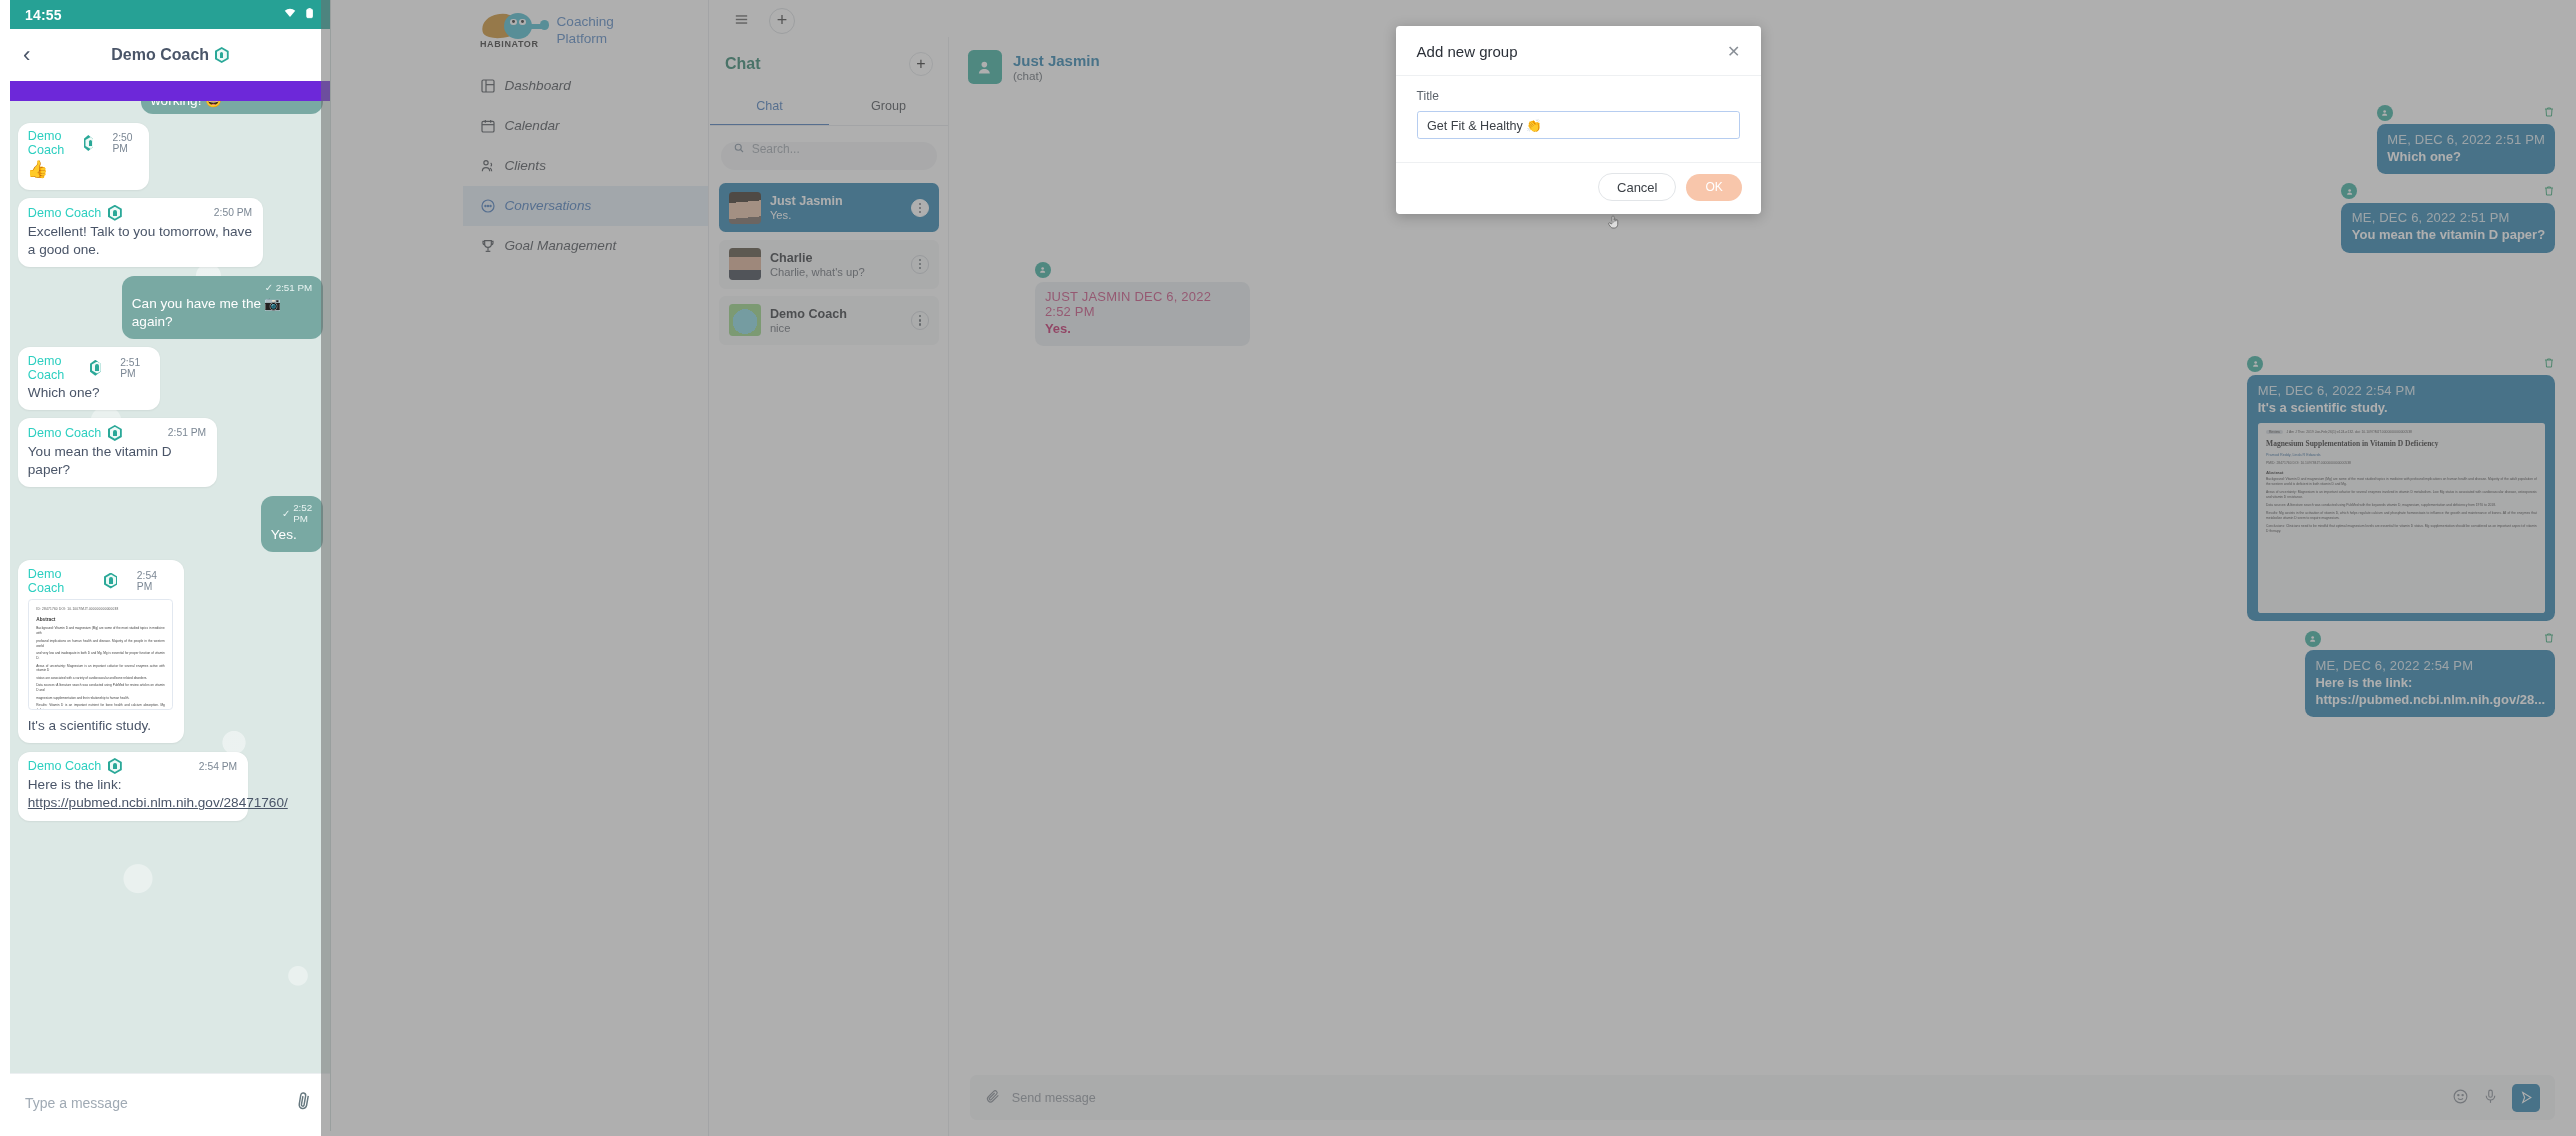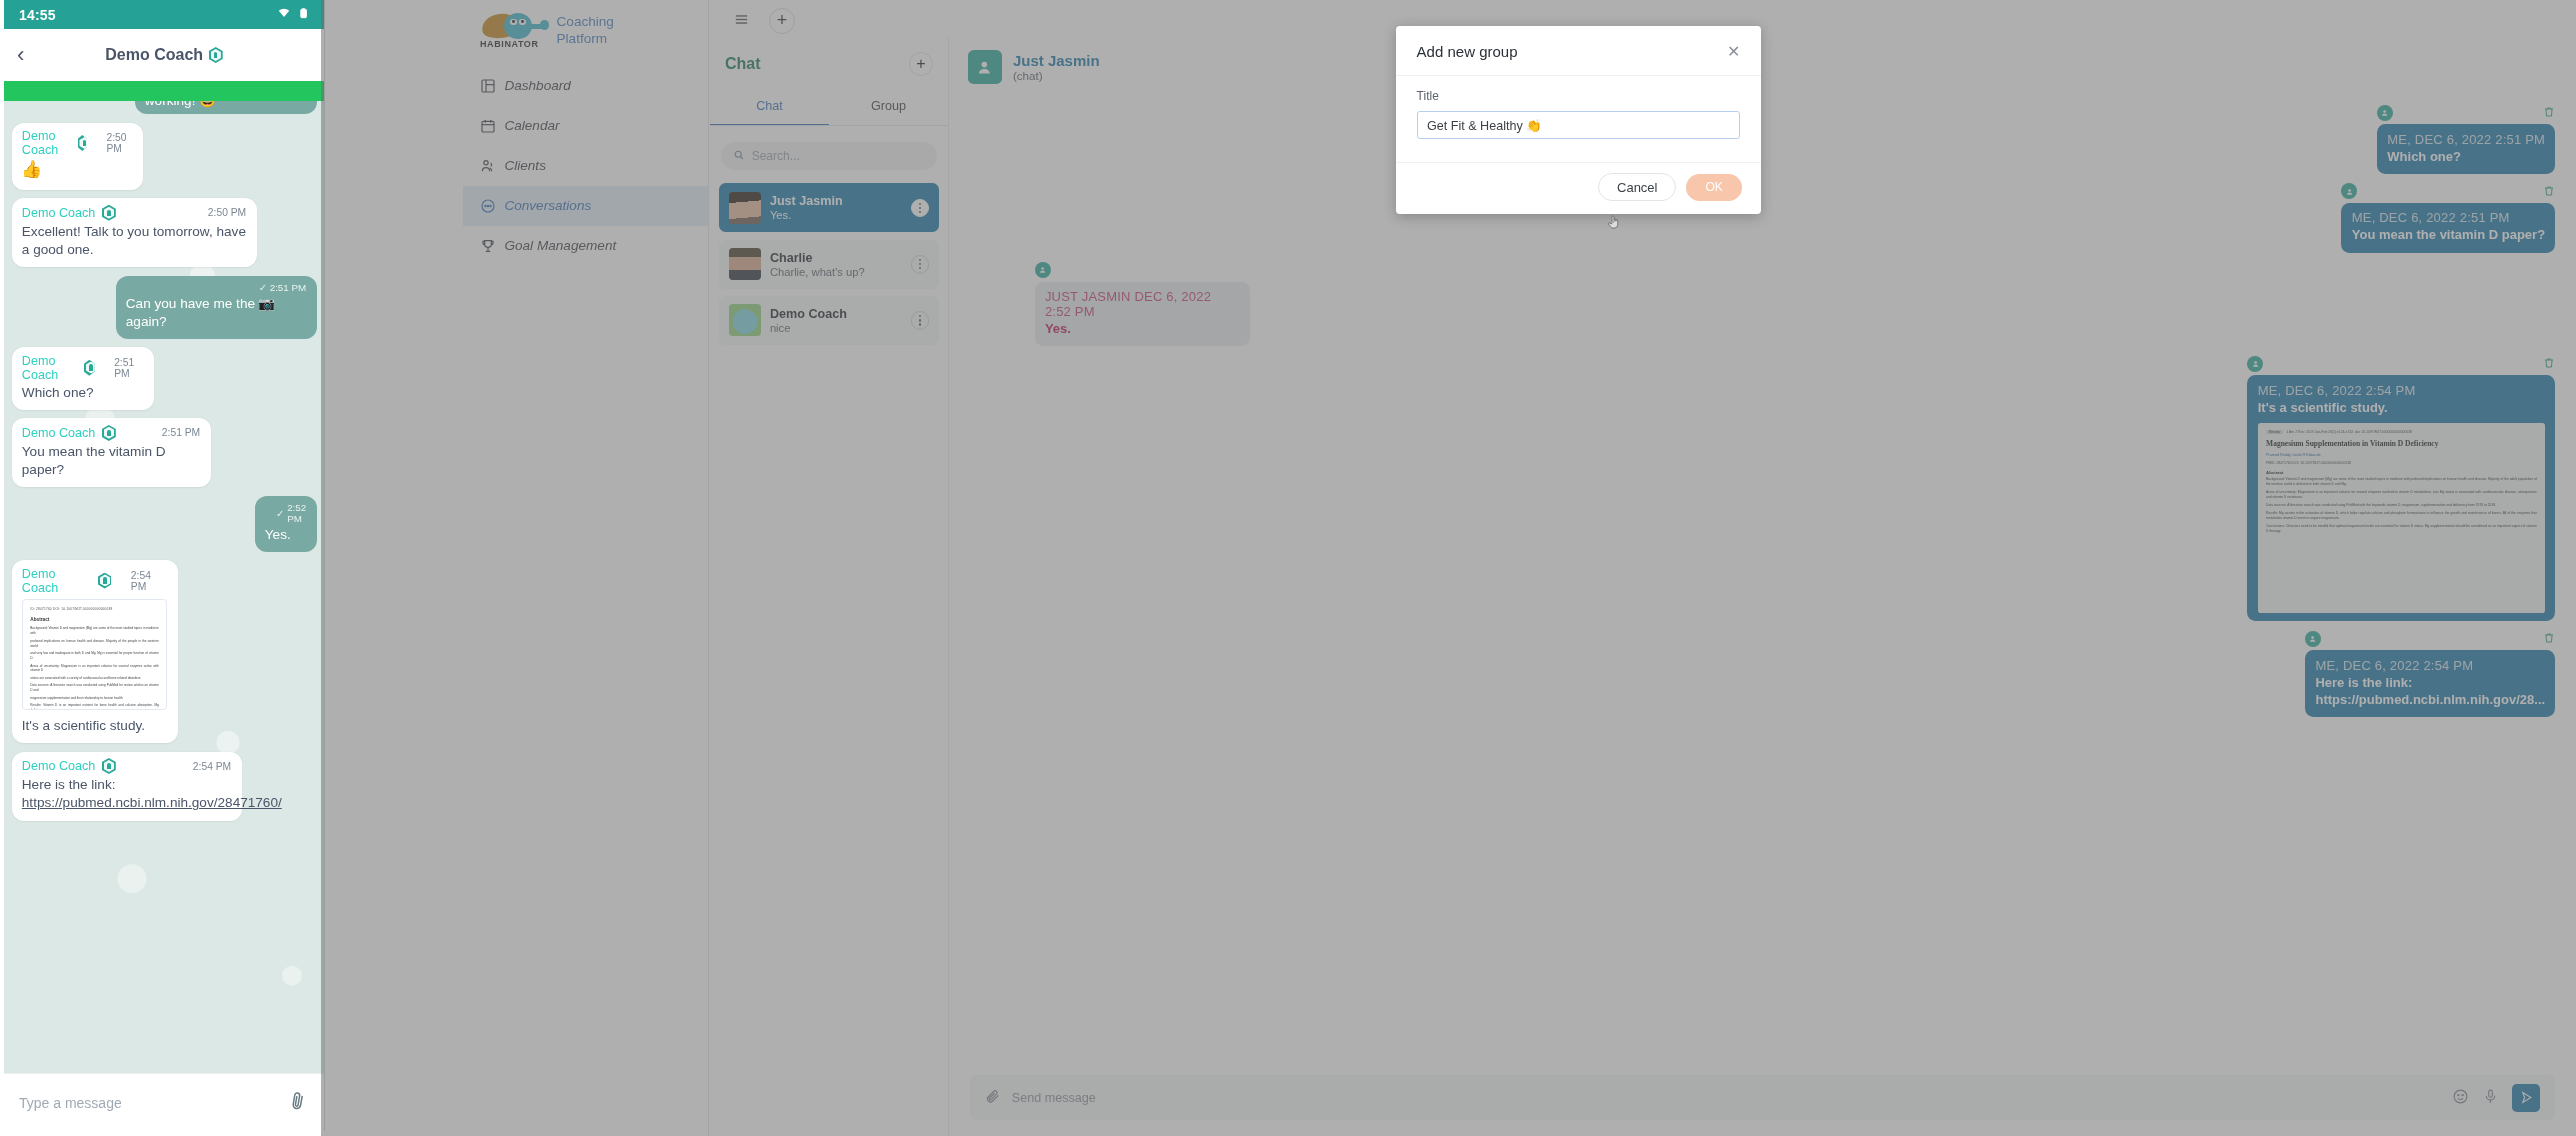--- a/index.html
+++ b/index.html
@@ -5,23 +5,23 @@
   * { box-sizing: border-box; margin: 0; padding: 0; }
   html, body {
     width: 2576px; height: 1137px;
     font-family: "Liberation Sans", sans-serif;
     overflow: hidden; background: #fff;
   }
   #root { position: relative; width: 2576px; height: 1137px; }
 
   
   .mobile {
-    position: absolute; left: 4px; top: 0;
+    position: absolute; left: 10px; top: 0;
     width: 321px; height: 1131px;
-    background: #22c55e; overflow: hidden;
+    background: #6d28d9; overflow: hidden;
     z-index: 30;
     border-right: 0.9px solid #cfdbd9;
   }
   .m-status {
     height: 29px; background: #26a195; color: #fff;
     display: flex; align-items: center; padding: 0 15px;
     font-size: 14px; font-weight: bold; letter-spacing: 0.2px;
   }
   .m-status-right { margin-left: auto; display: flex; align-items: center; gap: 6.5px; }
   .m-appbar {
@@ -151,21 +151,21 @@
   .cc-title { color: #1f7a62; font-size: 16px; font-weight: bold; }
   .cc-add { margin-left: auto; width: 24px; height: 24px; border-radius: 50%;
     border:0.9px solid #dfe3e6; display:flex;align-items:center;justify-content:center;
     font-size:16px; color:#222; cursor:pointer; }
   .cc-tabs { display: flex; border-bottom: 0.9px solid #e4e7ea; }
   .cc-tab { flex: 1; text-align: center; padding: 10.3px 0 11.2px; font-size: 12.6px;
     color: #3c4147; cursor: pointer; }
   .cc-tab.active { color: #3a72b8; border-bottom: 1.9px solid #3a6fb5; }
   .cc-search {
     margin: 16px 11.2px 13px; height: 28px; background: #f1f2f4; border-radius: 14px;
-    display: flex; align-items: center; gap: 6.5px; padding: 0 12px;
+    display: flex; gap: 6.5px; padding: 0 12px;
     font-size: 12px; color: #9aa1a9;
   }
   .cc-list { padding: 0 9.3px; }
   .cc-item {
     display: flex; align-items: center; gap: 9.3px; padding: 8.4px 9.3px;
     border-radius: 6.5px; margin-bottom: 7.5px; background: #f4f5f6; cursor: pointer;
   }
   .cc-item.sel { background: #1b78a8; }
   .cc-av { width: 32px; height: 32px; border-radius: 3.7px; flex: none; overflow:hidden;
     background:#cfd4d8; position:relative;}

